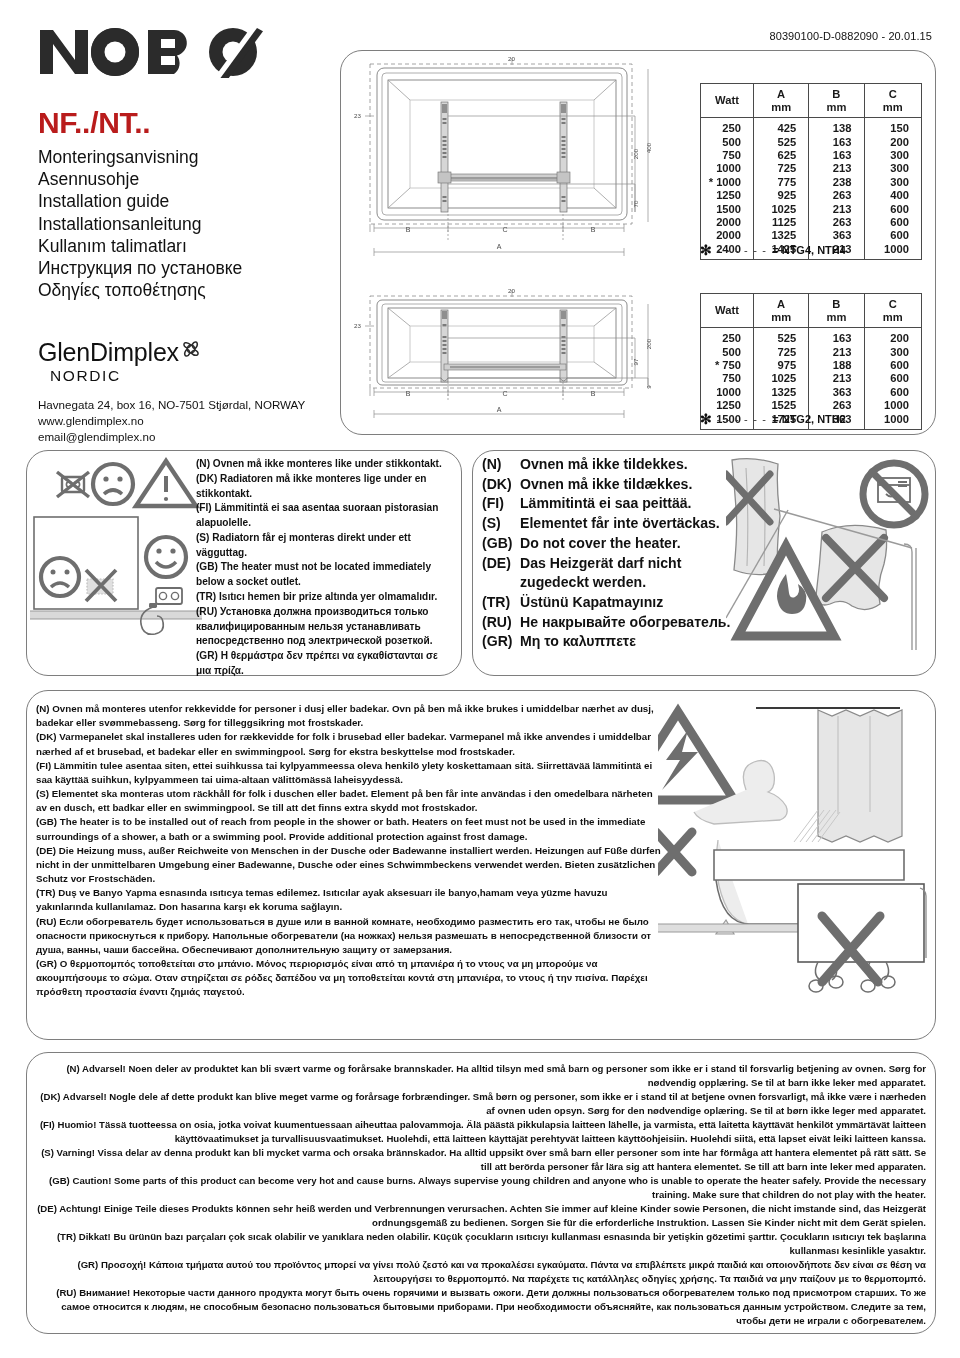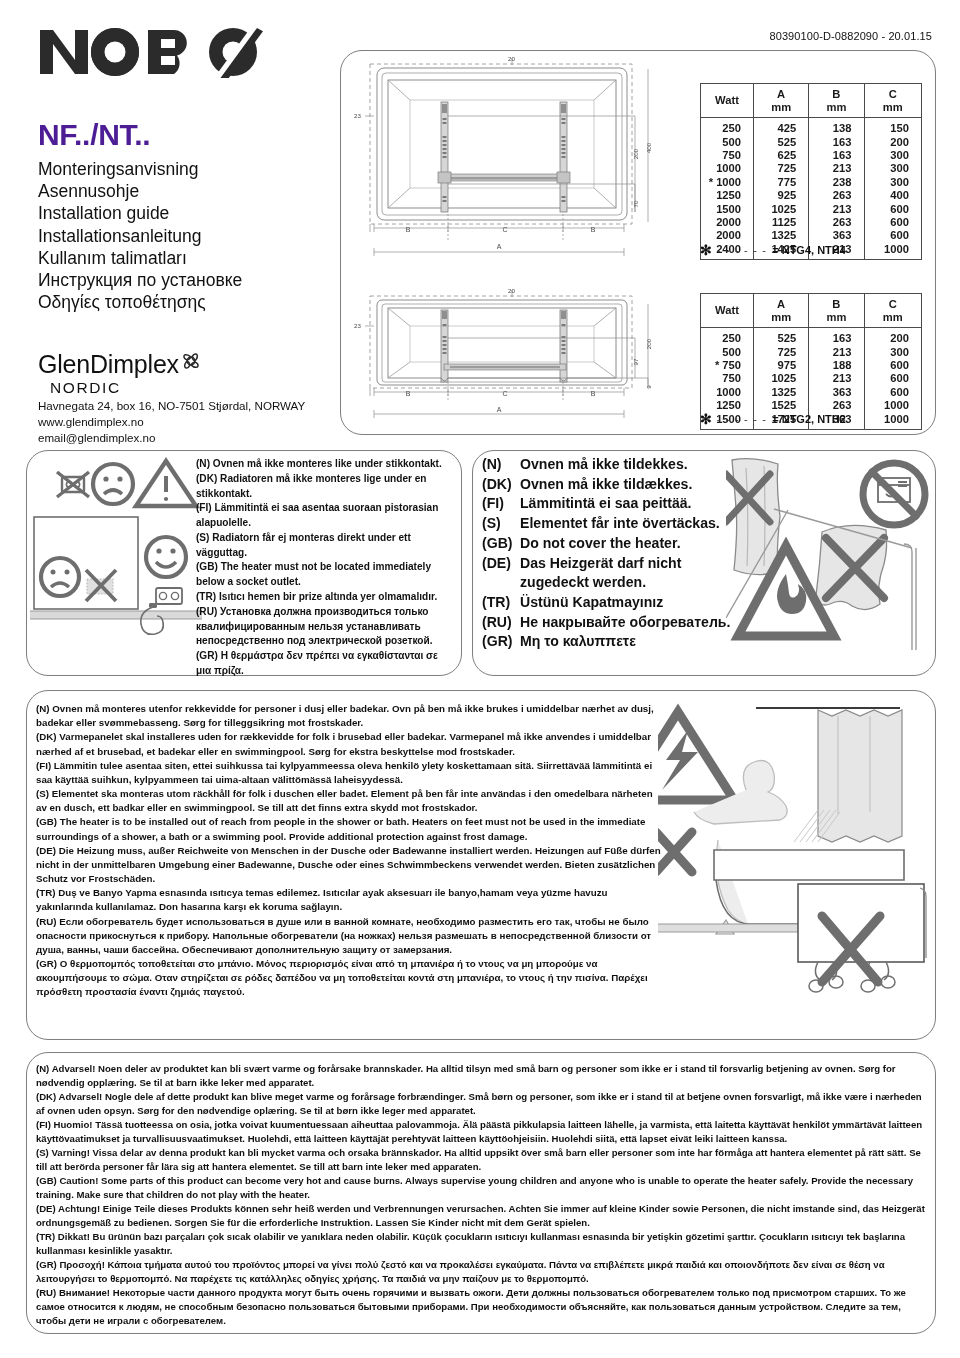--- a/index.html
+++ b/index.html
@@ -18,31 +18,31 @@
   .doc-ref {
     position:absolute; top:30px; right:28px;
     font-size:11px; letter-spacing:0.1px; color:#111;
   }
 
   
   .brand-block { position:absolute; left:38px; top:26px; width:300px; }
   .nobo-logo { width:250px; height:52px; display:block; }
   .model-code {
     font-size:30px; font-weight:bold; letter-spacing:-0.3px;
-    margin-top:40px; margin-bottom:6px; color:#4c1d95;
+    margin-top:28px; margin-bottom:6px; color:#b91c1c;
   }
   .lang-list { list-style:none; margin:0; padding:0; }
   .lang-list li { font-size:17.5px; line-height:1.27; color:#111; }
 
   .gdn { margin-top:36px; position:relative; }
   .gdn-row { display:flex; align-items:flex-start; }
   .gdn-name { font-size:25px; letter-spacing:-0.2px; color:#111; }
   .gdn-mark { width:22px; height:22px; margin-left:1px; margin-bottom:10px; }
   .gdn-sub { font-size:15.5px; letter-spacing:1.6px; margin-left:12px; margin-top:-3px; color:#111; }
-  .addr { margin-top:1px; font-size:11.6px; line-height:1.42; color:#111; }
+  .addr { margin-top:12px; font-size:11.6px; line-height:1.42; color:#111; }
 
   
   .panel {
     position:absolute;
     border:1.6px solid #7e7e7e;
     border-radius:22px;
     background:#fff;
   }
 
   
@@ -107,21 +107,21 @@
     left:482px; top:455px; width:256px;
     font-size:14.1px; line-height:1.4;
   }
   #cover-text .tag { display:inline-block; min-width:38px; }
   #bath-text {
     left:36px; top:702px; width:628px;
     font-size:9.75px; line-height:1.455;
   }
   #hot-text {
     left:36px; top:1062px; width:890px;
-    font-size:9.6px; line-height:1.46;
+    font-size:9.6px; line-height:1.46;text-align:right;
   }
   .p { margin:0 0 0 0; }
 
   
   .illus { position:absolute; }
   #illus-drawing-1 { left:352px; top:56px; }
   #illus-drawing-2 { left:352px; top:288px; }
   #illus-socket { left:30px; top:454px; }
   #illus-cover  { left:726px; top:452px; }
   #illus-bath   { left:658px; top:694px; }

